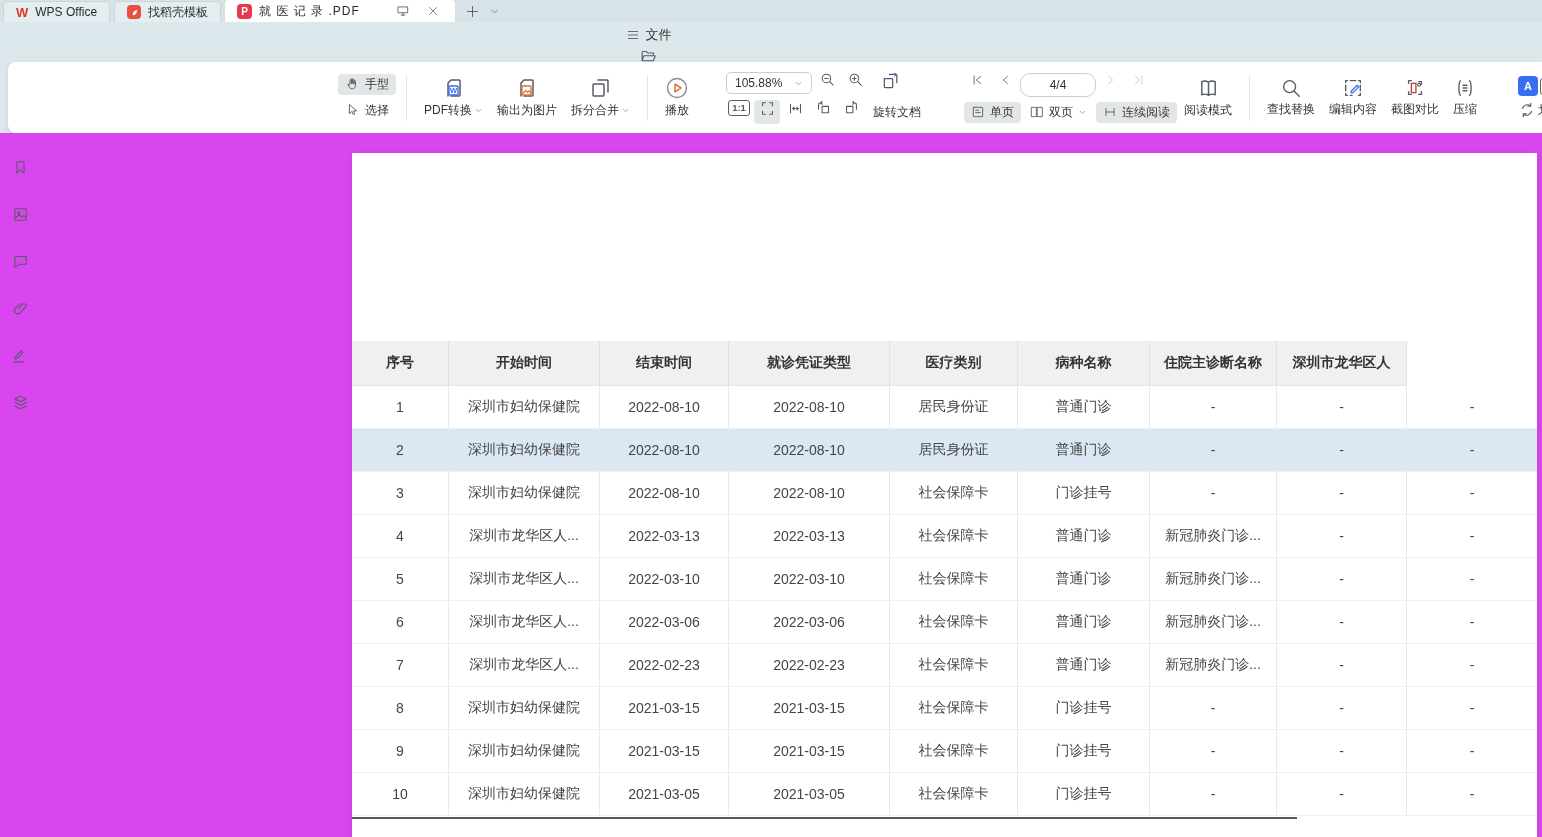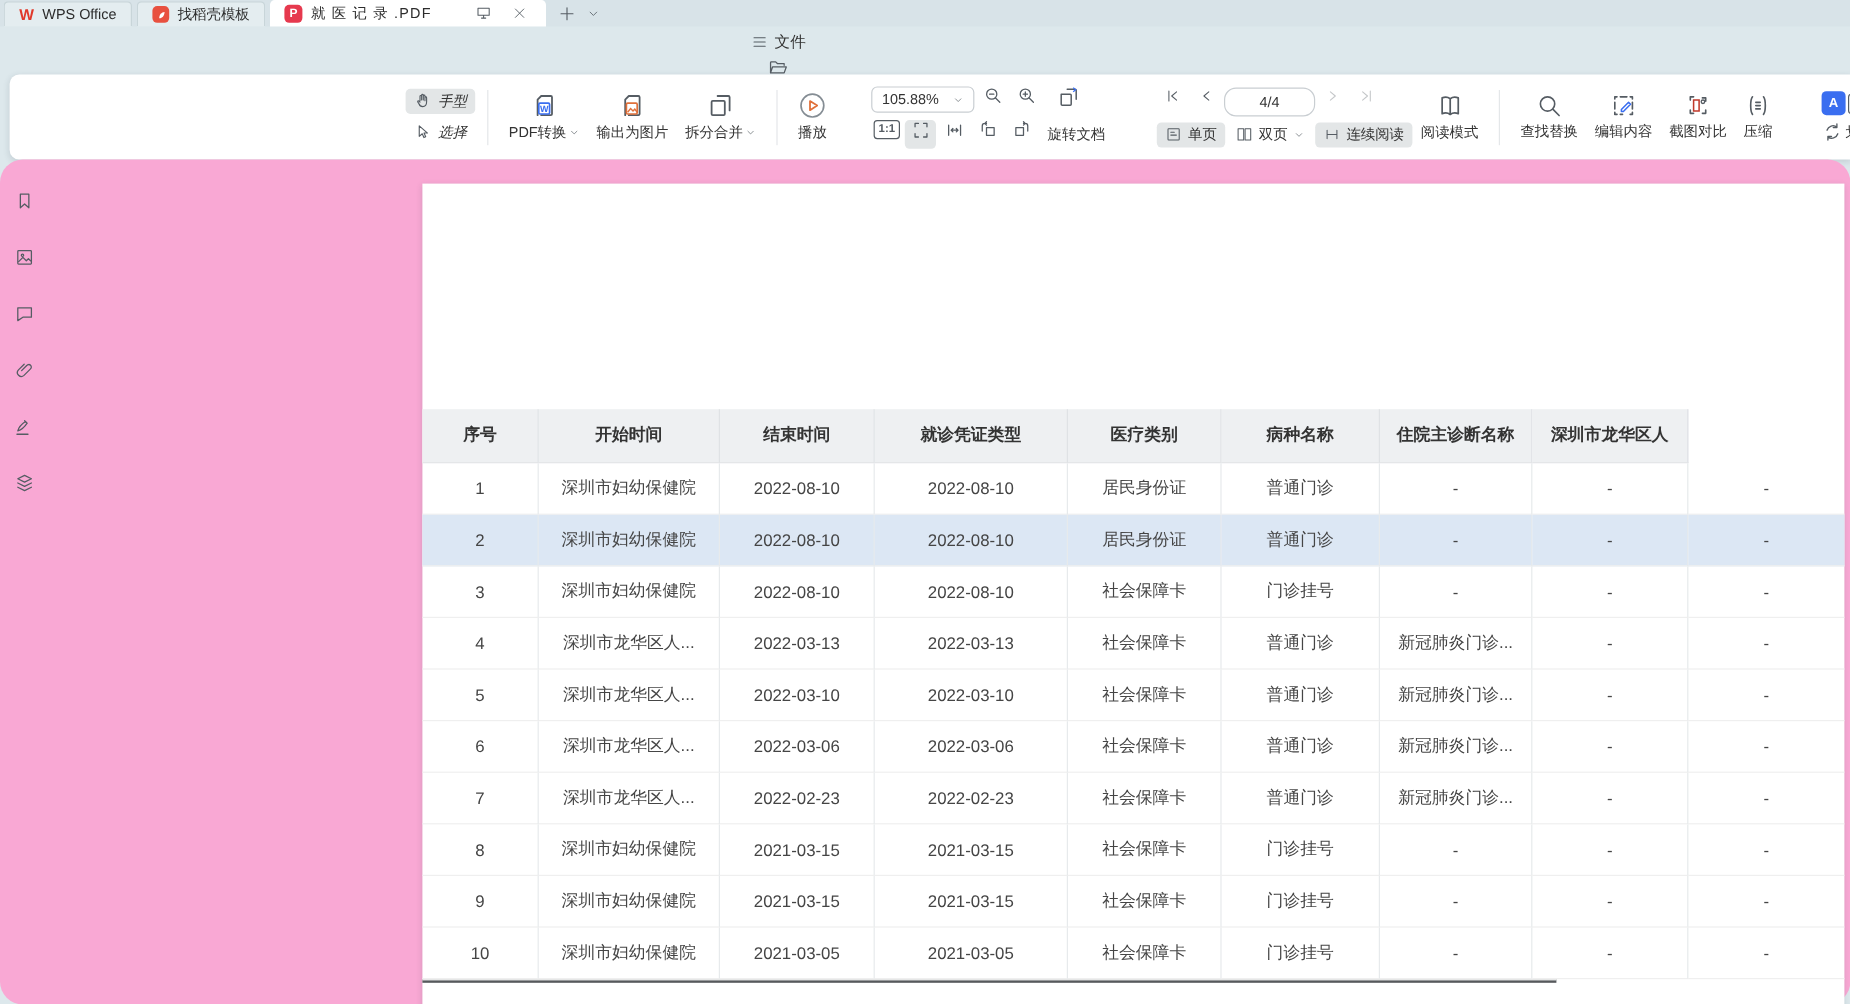--- a/index.html
+++ b/index.html
@@ -37,41 +37,41 @@
     background:var(--accent-red,#c8362b); border-radius:2px; }
   .wpsai { display:flex; align-items:flex-end; gap:6px; margin-left:32px; font-size:13px; }
   .mb-search { margin-left:22px; }
 
   
   .ribbon { position:relative; margin-left:8px; height:71px; background:#fff;
             border-radius:8px 0 0 8px; box-shadow:0 2px 5px rgba(40,60,70,.14);
             display:flex; align-items:center; font-size:12px; overflow:hidden; }
   .rb-spacer { width:330px; flex:none; }
   .rb-sep { width:1px; height:46px; background:#e4e7e9; margin:0 10px; flex:none; }
-  .vgroup { display:flex; flex-direction:column; gap:5px; align-items:center; flex:none;font-style:italic; }
+  .vgroup { display:flex; flex-direction:column; gap:5px; align-items:center; flex:none; }
   .chip { display:flex; align-items:center; gap:5px; padding:2px 7px; border-radius:4px; white-space:nowrap; }
   .chip.sel, .sel-bg { background:var(--toolbar-selected-bg,#e3e6e7); }
   .stack { display:flex; flex-direction:column; align-items:center; gap:2px; padding:0 7px; white-space:nowrap; flex:none; }
   .stack .lbl { display:flex; align-items:center; gap:2px; }
   .cluster { display:flex; flex-direction:column; gap:5px; flex:none; }
   .crow { display:flex; align-items:center; gap:2px;padding-left:30px; }
   .zoombox { display:flex; align-items:center; gap:8px; border:1px solid #c9ced2; border-radius:5px;
              padding:3px 8px; min-width:86px; justify-content:space-between; }
   .iconbtn { width:26px; height:24px; display:flex; align-items:flex-start; justify-content:center; border-radius:4px; flex:none; }
   .one2one { border:1.4px solid #555c63; border-radius:3px; font-size:9.5px; font-weight:bold;
              color:#555c63; padding:2px 3px; line-height:1; }
   .pagebox { width:76px; height:24px; border:1px solid #c9ced2; border-radius:10px; text-align:center;
              font-size:12px; color:#333; background:#fff; font-family:"Liberation Sans",sans-serif; }
   .dis { opacity:.35; }
   .tr-ic { width:20px; height:20px; border-radius:4px; background:#3a6ef0; color:#fff; font-size:11px; font-weight:bold;
            display:flex; align-items:center; justify-content:center; flex:none; }
   .tr-box { border:1.2px solid #555c63; border-radius:3px; font-size:9px; padding:1px 2px; color:#555c63; }
 
   
-  .main { position:absolute; left:0; top:133px; right:0; bottom:0; background:#f9a8d4;border-radius:19px; }
+  .main { position:absolute; left:0; top:133px; right:0; bottom:0; background:#d946ef; }
   .rail { position:absolute; left:0; top:0; bottom:0; width:40px; display:flex; flex-direction:column;
           align-items:center; padding-top:26px; gap:21px; }
   .rail .iconbtn { width:26px; height:26px; }
   .page { position:absolute; left:352px; top:20px; width:1185px; height:690px; background:#fff;
           box-shadow:0 1px 5px rgba(40,60,70,.16); }
   .doc-table { position:absolute; left:0; top:188px; width:1185px; font-size:14px; color:#454545; }
   .trow { display:flex; }
   .cell { height:43px; display:flex; align-items:center; justify-content:center;
           border-right:1px solid #e7eaec; border-bottom:1px solid #efefef; overflow:hidden; white-space:nowrap; }
   .thead .cell { height:45px; background:#eef0f2; font-weight:bold; color:#333;

